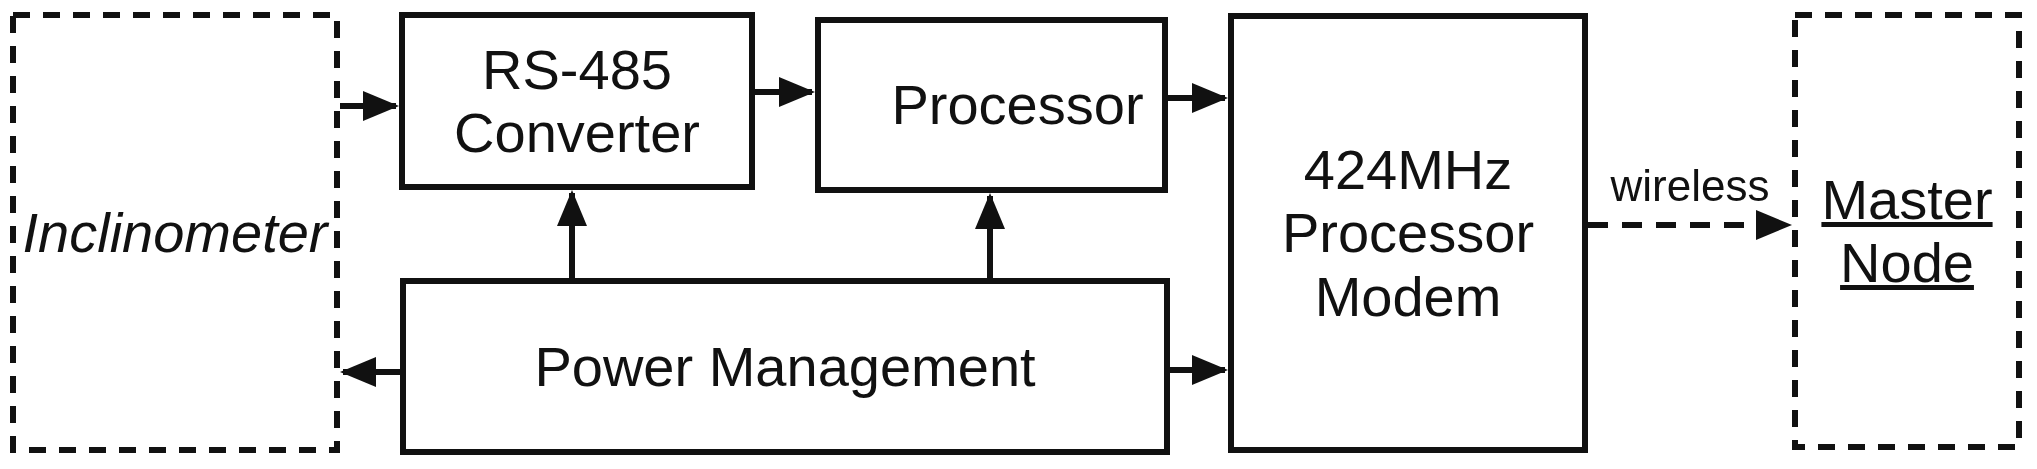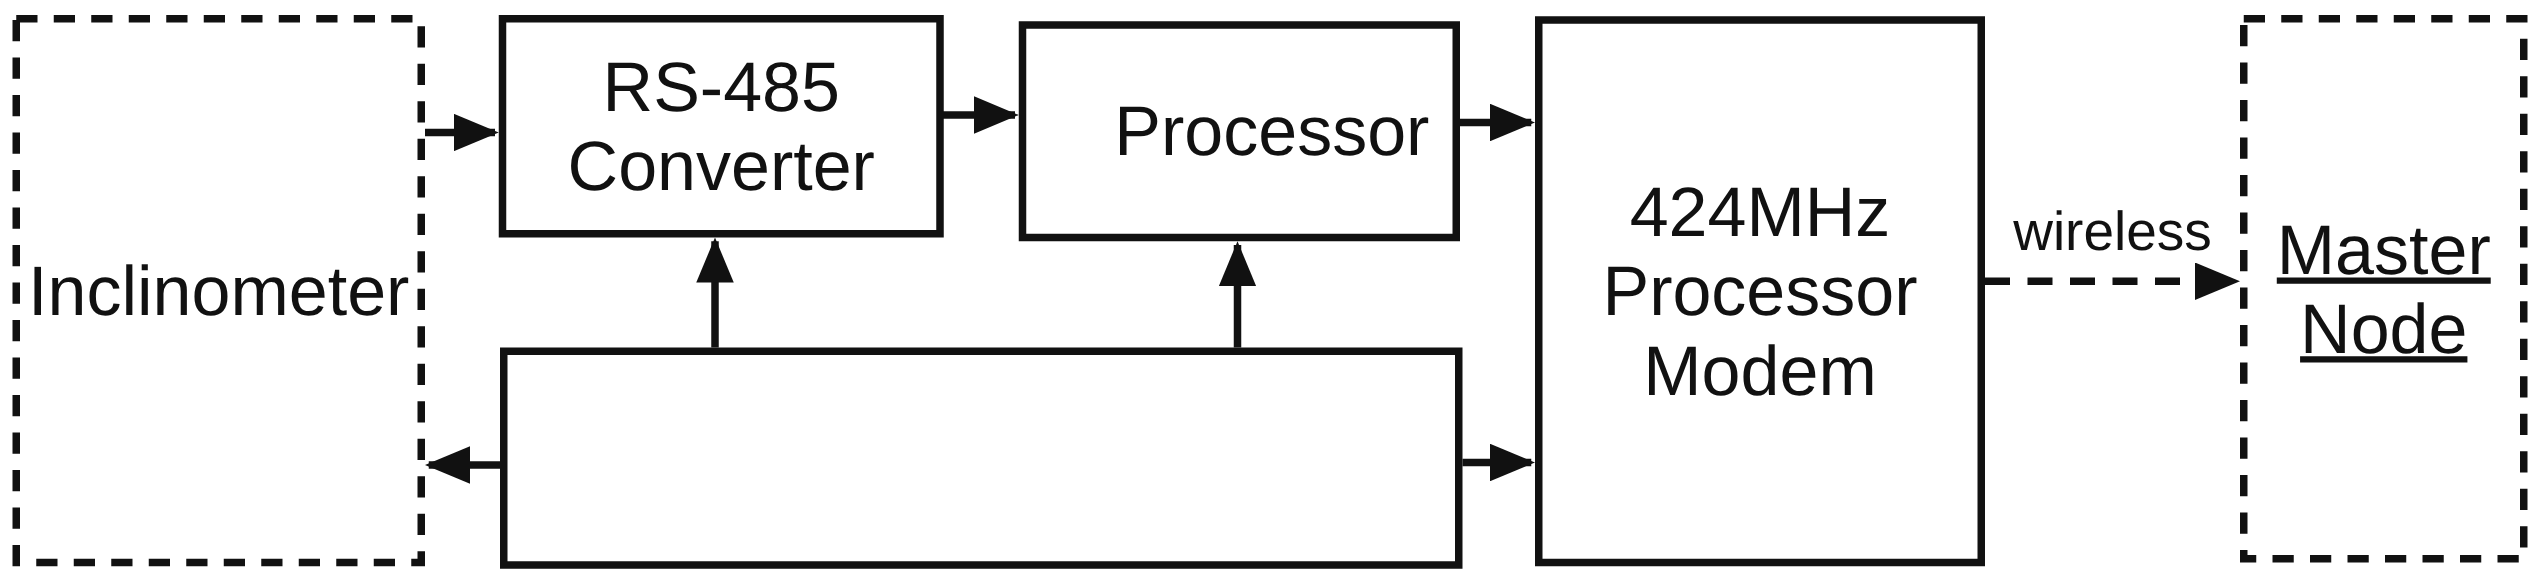--- a/index.html
+++ b/index.html
@@ -27,21 +27,21 @@
     display: flex;
     align-items: center;
     justify-content: center;
     text-align: center;
     color: #111111;
     font-size: 56px;
     line-height: 1.13;
     white-space: pre-line;
     letter-spacing: 0px;
   }
-  .label-inclinometer { left: 10px;   top: 12px;  width: 330px; height: 441px; }
+  .label-inclinometer { left: 10px;   top: 12px;  width: 330px; height: 441px; font-style: italic; }
   .label-rs485        { left: 399px;  top: 12px;  width: 356px; height: 178px; }
   .label-processor    { left: 815px;  top: 17px;  width: 353px; height: 176px; margin-left: 26px; }
   .label-power        { left: 400px;  top: 278px; width: 770px; height: 177px; }
   .label-modem        { left: 1228px; top: 13px;  width: 360px; height: 440px; }
   .label-master       { left: 1792px; top: 12px;  width: 230px; height: 438px; text-decoration: underline; }
   .label-wireless {
     position: absolute;
     left: 1588px;
     top: 152px;
     width: 204px;
@@ -81,20 +81,21 @@
     <line x1="990" y1="278" x2="990" y2="196" stroke="#111111" stroke-width="6" marker-end="url(#arrowhead)"></line>
     <line x1="400" y1="372" x2="343" y2="372" stroke="#111111" stroke-width="6" marker-end="url(#arrowhead)"></line>
     <line x1="1170" y1="370" x2="1225" y2="370" stroke="#111111" stroke-width="6" marker-end="url(#arrowhead)"></line>
     <line x1="1588" y1="225" x2="1789" y2="225" stroke="#111111" stroke-width="6" stroke-dasharray="20 14" marker-end="url(#arrowhead)"></line>
   </svg>
 
   <div class="block-label label-inclinometer">Inclinometer</div>
   <div class="block-label label-rs485">RS-485
 Converter</div>
   <div class="block-label label-processor">Processor</div>
+  <div class="block-label label-power">Power Management</div>
   <div class="block-label label-modem">424MHz
 Processor
 Modem</div>
   <div class="block-label label-master">Master
 Node</div>
 
   <div class="label-wireless">wireless</div>
 
 </div>
 

